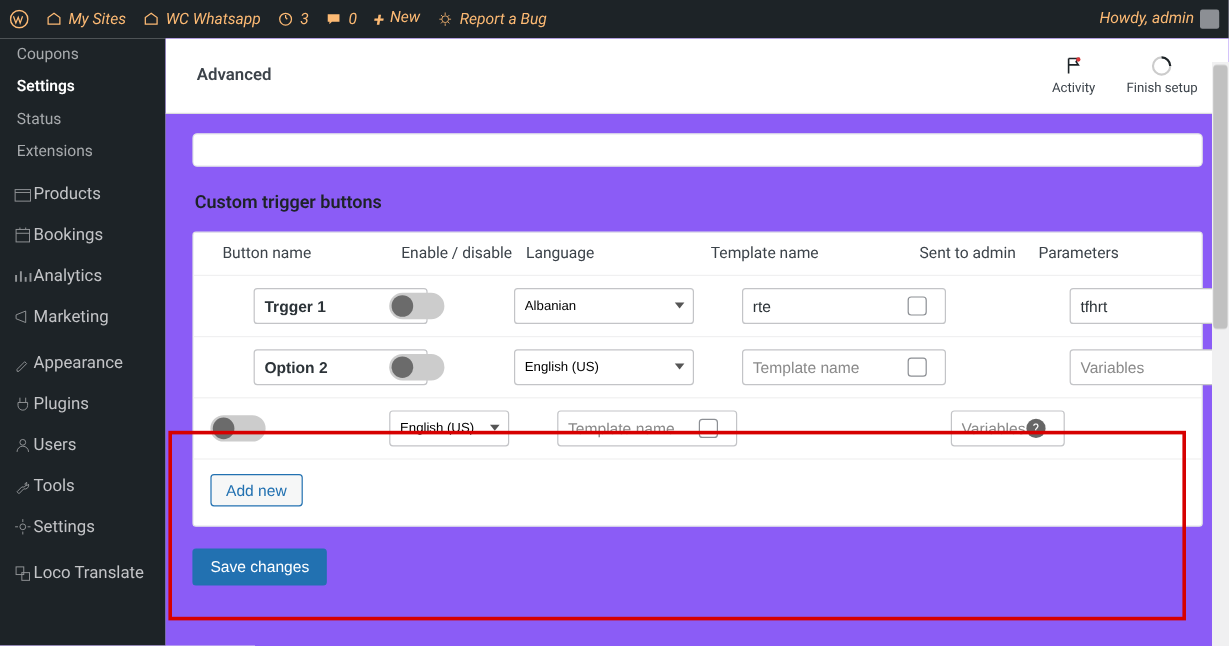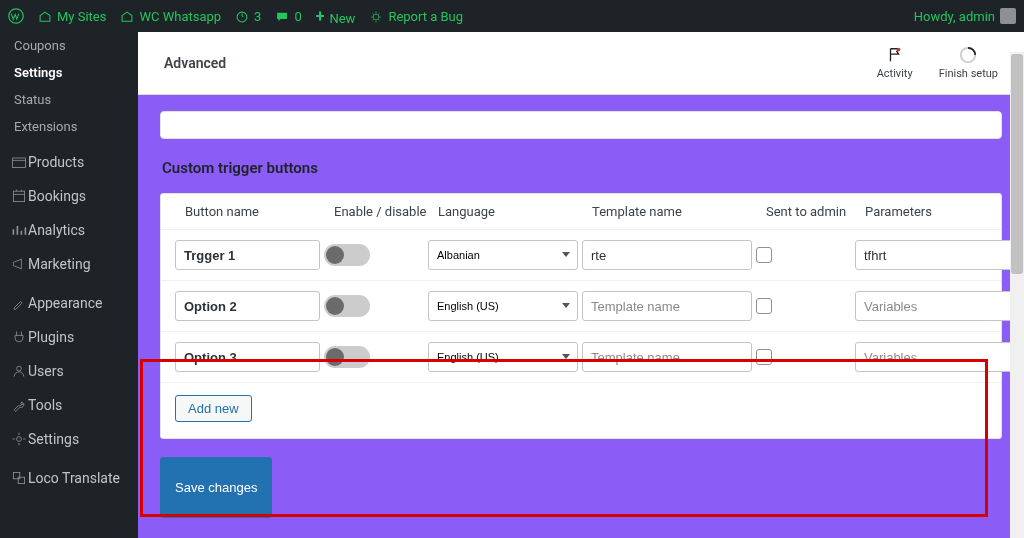--- a/index.html
+++ b/index.html
@@ -2,21 +2,21 @@
 <html><head>
 <meta charset="utf-8">
 <style>
 * { box-sizing: border-box; margin: 0; padding: 0; }
 body { font-family: -apple-system, BlinkMacSystemFont, "Segoe UI", Roboto, sans-serif; font-size: 13px; color: #3c434a; background: #f0f0f1; }
 
 
 .adminbar { background: #1d2327; color: #c3c4c7; height: 32px; display: flex; align-items: center; padding: 0 8px; font-size: 13px; }
 .adminbar .left { display: flex; align-items: center; gap: 14px; }
 .adminbar .right { margin-left: auto; display: flex; align-items: center; gap: 8px; }
-.adminbar .item { display: flex; align-items: flex-end; gap: 5px; color: #22c55e; cursor: pointer; }
+.adminbar .item { display: flex; align-items: flex-start; gap: 5px; color: #fdba74; cursor: pointer; font-style: italic; }
 .adminbar .avatar { width: 16px; height: 16px; background: #8c8f94; border-radius: 2px; }
 
 
 .wrap { display: flex; height: calc(538px - 32px); }
 
 
 .sidebar { width: 138px; background: #1d2327; color: #c3c4c7; font-size: 14px; overflow: hidden; }
 .sidebar .sub { padding: 6px 14px; color: #a7aaad; cursor: pointer; font-size: 13px; }
 .sidebar .sub.active { color: #fff; font-weight: 600; }
 .sidebar .mitem { display: flex; align-items: center; padding: 8px 10px; cursor: pointer; }
@@ -34,39 +34,39 @@
 .content { padding: 16px 22px; flex: 1; overflow: auto; position: relative; }
 .faint-card { background: #fff; border: 1px solid #e2e4e7; border-radius: 4px; height: 28px; margin-bottom: 20px; }
 
 h3.section { font-size: 15px; font-weight: 600; margin: 8px 0 16px 2px; color: #1d2327; }
 
 .tablecard { background: #fff; border: 1px solid #e2e4e7; border-radius: 3px; }
 .thead, .trow { display: grid; grid-template-columns: 145px 100px 150px 170px 95px 160px 20px; gap: 4px; padding: 10px 14px; align-items: center; }
 .thead { font-size: 13px; color: #3c434a; padding-left: 24px; }
 .trow { border-top: 1px solid #f0f0f1; }
 
-.txt-input { width: 100%; height: 30px; border: 1px solid #c3c4c7; border-radius: 3px; padding: 0 8px; font-size: 13px; background: #fff; color: #2c3338; }
+.txt-input { width: 100%; height: 30px; border: 1px solid #c3c4c7; border-radius: 3px; padding: 0 8px; font-size: 13px; background: #fff; color: #2c3338; margin-left: 36px; }
 .txt-input.bold { font-weight: 700; }
 .txt-input::placeholder { color: #8a8a8a; }
 
 .sel { width: 100%; height: 30px; border: 1px solid #c3c4c7; border-radius: 3px; padding: 0 22px 0 8px; font-size: 11px; background: #fff; appearance: none; -webkit-appearance: none; position: relative; }
 .sel-wrap { position: relative; width: 100%; }
 .sel-wrap::after { content: ""; position: absolute; right: 8px; top: 12px; width: 0; height: 0; border-left: 4px solid transparent; border-right: 4px solid transparent; border-top: 5px solid #555; pointer-events: none; }
 
 .toggle { width: 46px; height: 22px; background: #ccc; border-radius: 12px; position: relative; cursor: pointer; }
 .toggle::after { content: ""; position: absolute; left: 2px; top: 2px; width: 18px; height: 18px; background: #6b6b6b; border-radius: 50%; }
 
 .chk { width: 16px; height: 16px; border: 1px solid #8c8f94; border-radius: 3px; background: #fff; cursor: pointer; }
 
 .help { width: 16px; height: 16px; background: #666; color: #fff; border-radius: 50%; font-size: 11px; display: flex; align-items: center; justify-content: center; cursor: help; }
 
 .addrow { padding: 12px 14px 16px; border-top: 1px solid #f0f0f1; }
 .addnew-btn { border: 1px solid #2271b1; color: #2271b1; background: #f6f7f7; padding: 5px 12px; border-radius: 3px; font-size: 13px; cursor: pointer; }
 
-.save-btn { margin-top: 18px; background: #2271b1; color: #fff; border: 1px solid #2271b1; padding: 22px 14px; border-radius: 3px; font-size: 13px; cursor: pointer; }
+.save-btn { margin-top: 18px; background: #2271b1; color: #fff; border: 1px solid #2271b1; padding: 7px 14px; border-radius: 3px; font-size: 13px; cursor: pointer; }
 
 .redbox { position: absolute; border: 3px solid #d60000; pointer-events: none; }
 
 .scrollbar-fake { position: absolute; right: 0; top: 52px; width: 14px; bottom: 0; background: #f0f0f1; }
 .scrollbar-thumb { width: 12px; height: 220px; background: #c1c1c1; border-radius: 3px; margin: 2px auto; }
 </style>
 </head>
 <body>
 
 <div class="adminbar">
@@ -270,21 +270,20 @@
           <input class="txt-input bold" value="Option 2" style="">
           <div class="toggle"></div>
           <div class="sel-wrap"><select class="sel"><option>English (US)</option></select></div>
           <input class="txt-input" placeholder="Template name" style="">
           <div class="chk"></div>
           <input class="txt-input" placeholder="Variables" style="">
           <div class="help">?</div>
         </div>
 
         <div class="trow">
-          <input class="txt-input bold" value="Option 3" style="">
           <div class="toggle"></div>
           <div class="sel-wrap"><select class="sel"><option>English (US)</option></select></div>
           <input class="txt-input" placeholder="Template name" style="">
           <div class="chk"></div>
           <input class="txt-input" placeholder="Variables" style="">
           <div class="help">?</div>
         </div>
 
         <div class="addrow">
           <button class="addnew-btn">Add new</button>

